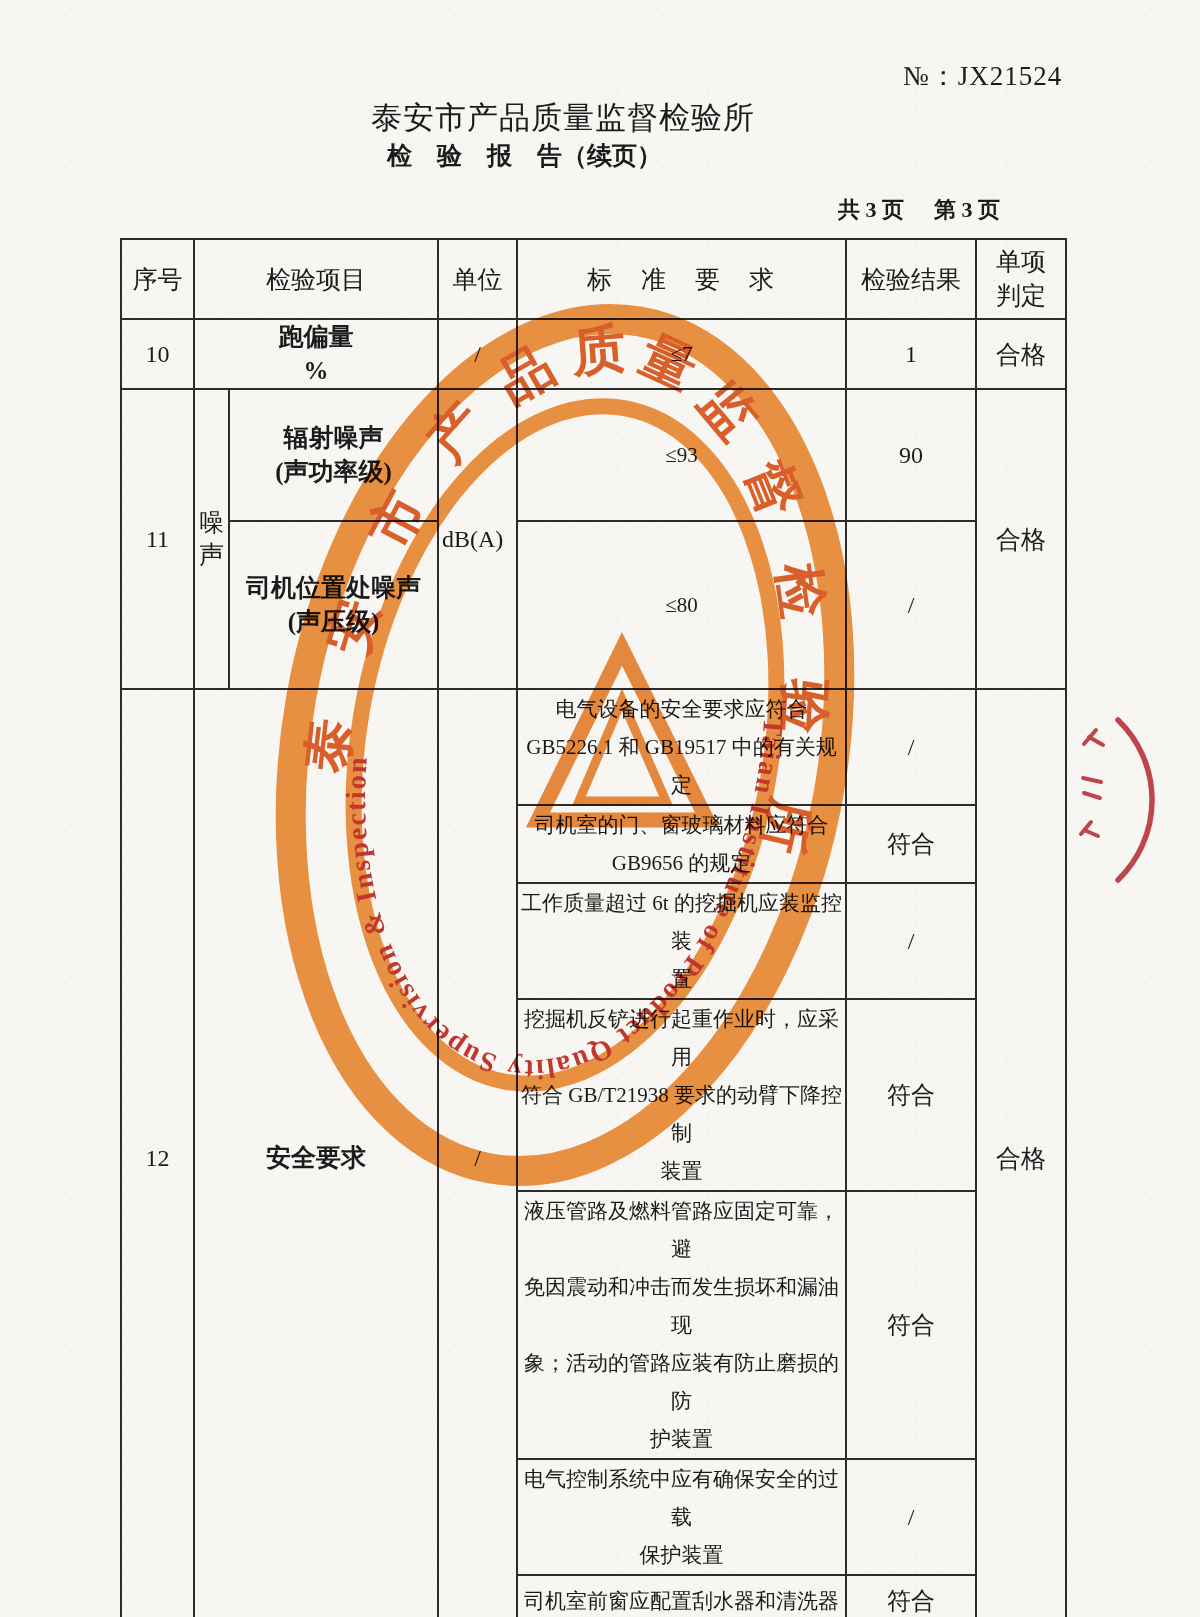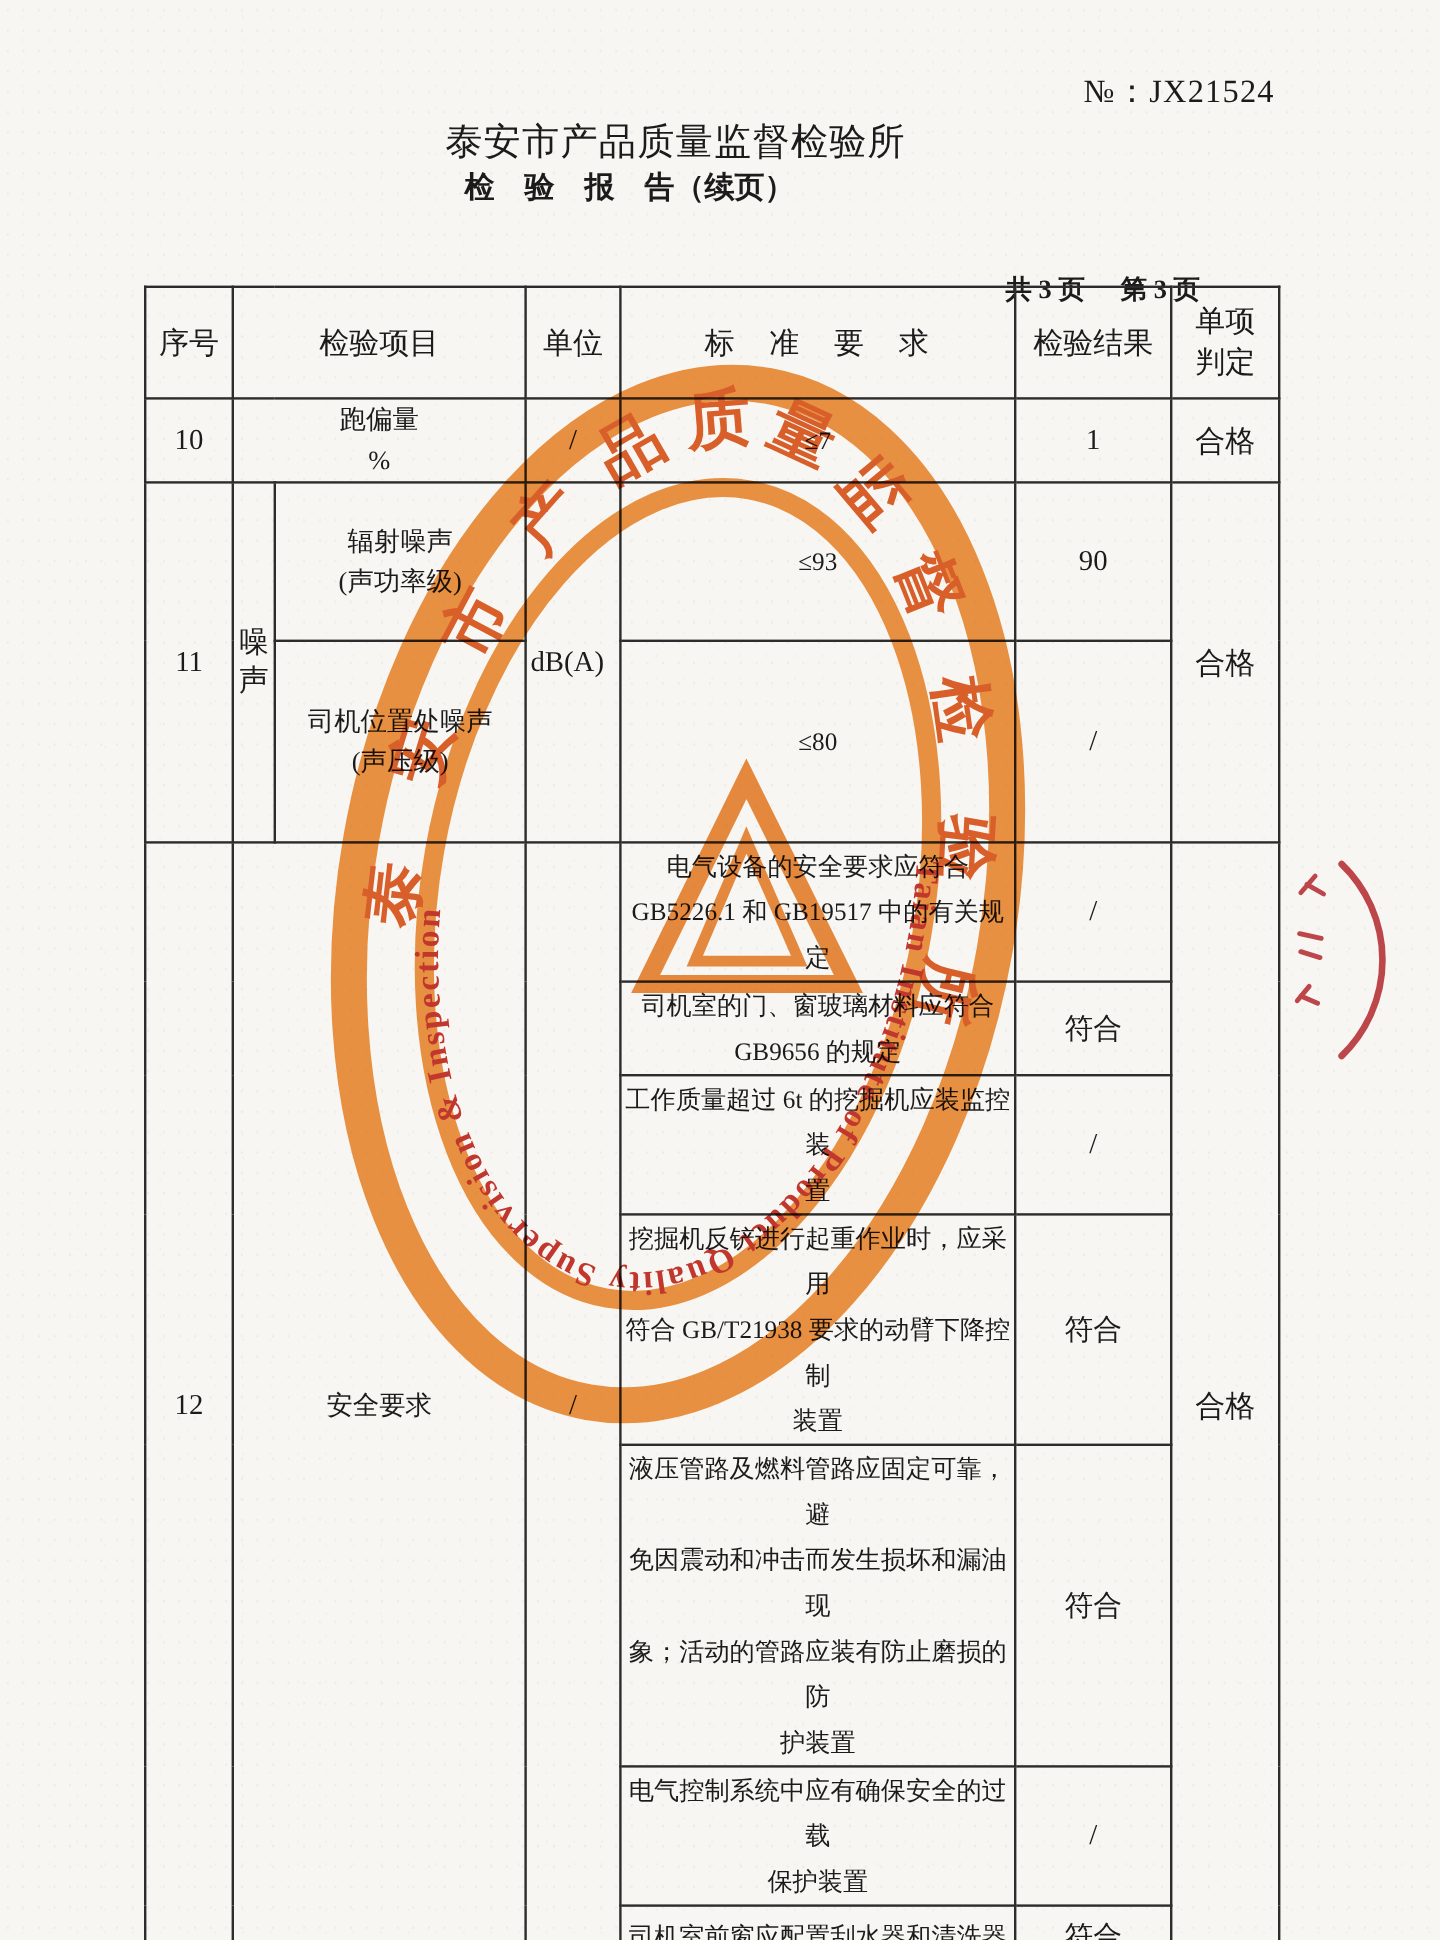--- a/index.html
+++ b/index.html
@@ -16,31 +16,31 @@
       radial-gradient(circle, rgba(110,105,95,.5) .7px, transparent 1.2px),
       radial-gradient(circle, rgba(130,125,115,.4) .6px, transparent 1.1px);
     background-size:13px 17px, 23px 19px;
     background-position:0 0, 7px 5px;
   }
   .doc-no{position:absolute;left:903px;top:58px;font-size:27px;letter-spacing:1px;}
   .org-title{position:absolute;left:0;top:97px;width:1108px;text-align:center;
     padding-left:18px;box-sizing:border-box;font-size:31px;letter-spacing:1px;}
   .report-title{position:absolute;left:0;top:139px;width:1035px;text-align:center;
     padding-left:14px;box-sizing:border-box;font-size:25px;font-weight:600;}
-  .page-info{position:absolute;left:838px;top:195px;font-size:22px;font-weight:600;margin-top:31px;}
+  .page-info{position:absolute;left:838px;top:195px;font-size:22px;font-weight:600;}
   .page-info .gap{display:inline-block;width:30px;}
 
   .tbl-wrap{position:absolute;left:120px;top:238px;z-index:1;}
   table{border-collapse:collapse;table-layout:fixed;width:945px;}
   td,th{border:2px solid #2c2c2c;padding:0 2px;text-align:center;vertical-align:middle;
     font-weight:normal;overflow:hidden;}
   th{font-size:25px;}
   .pre{white-space:pre-line;}
   .no-cell{font-size:24px;}
-  .item-cell{font-size:22px;line-height:34px;}
+  .item-cell{font-size:25px;line-height:34px;font-weight:bold;}
   .group-cell{font-size:25px;line-height:32px;}
   .unit-cell{font-size:24px;}
   .unit-left{text-align:left;padding-left:3px;}
   .req-cell{font-size:21px;line-height:38px;}
   .req-head{letter-spacing:2px;}
   .res-cell{font-size:24px;}
   .verdict-cell{font-size:25px;margin-left:48px;}
   .head-two{line-height:34px;}
 
   .stamp-svg{position:absolute;left:0;top:0;z-index:5;pointer-events:none;
@@ -65,21 +65,21 @@
   <colgroup>
     <col style="width:73px">
         <col style="width:35px">
         <col style="width:209px">
     <col style="width:79px">
         <col style="width:329px">
         <col style="width:130px">
         <col style="width:90px">
   </colgroup>
   <tbody>
-        <tr style="height:93px">
+        <tr style="height:80px">
     <th>序号</th>
     <th colspan="2">检验项目</th>
     <th>单位</th>
     <th class="req-head">标　准　要　求</th>
     <th>检验结果</th>
     <th class="pre head-two">单项
 判定</th>
   </tr>
 
   <tr style="height:70px">

